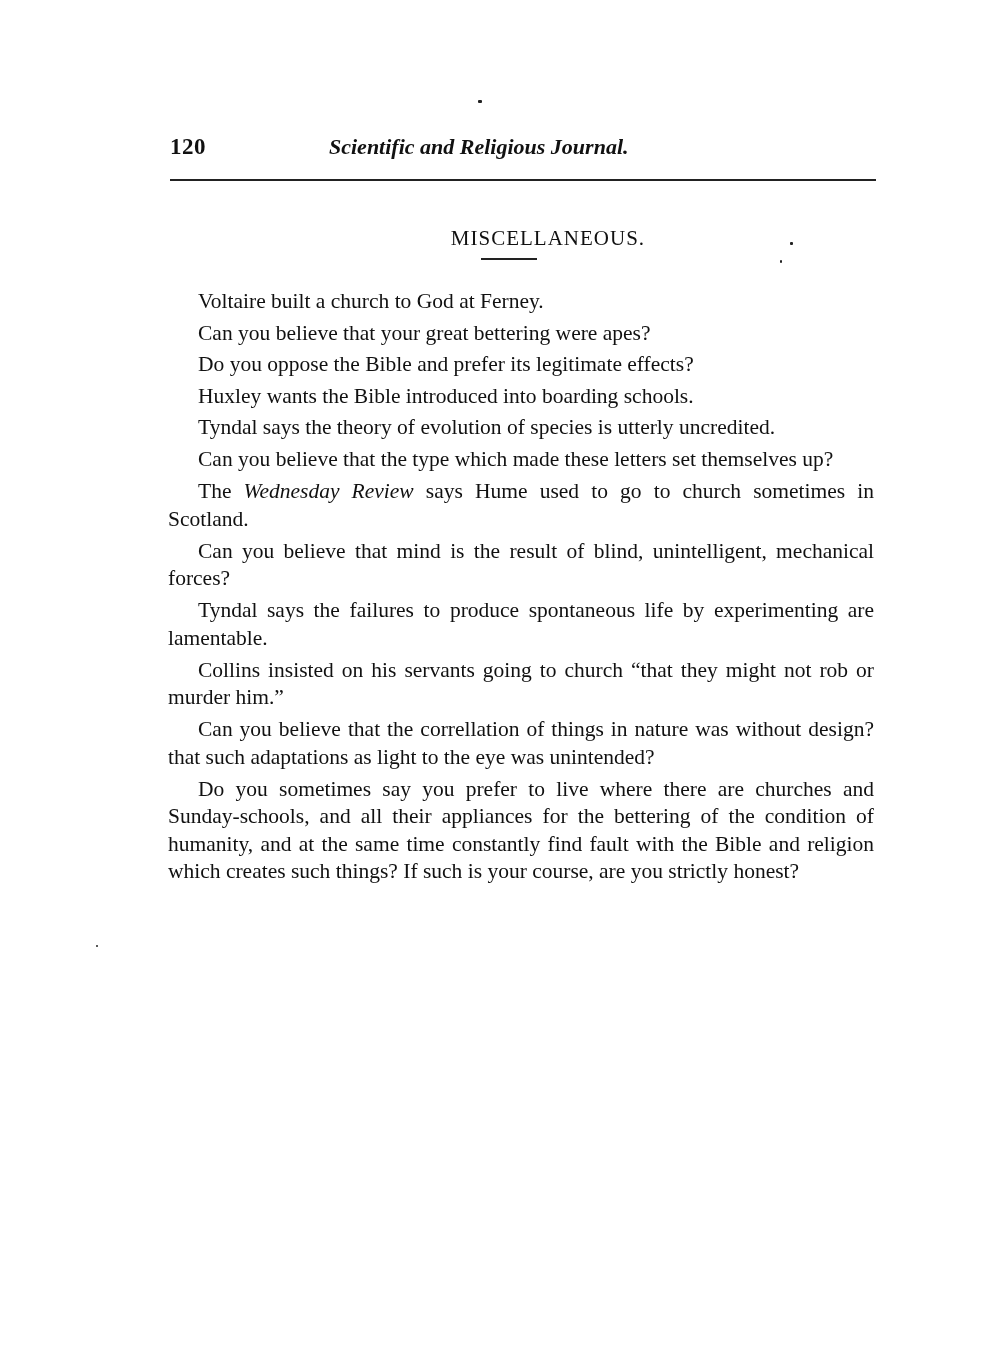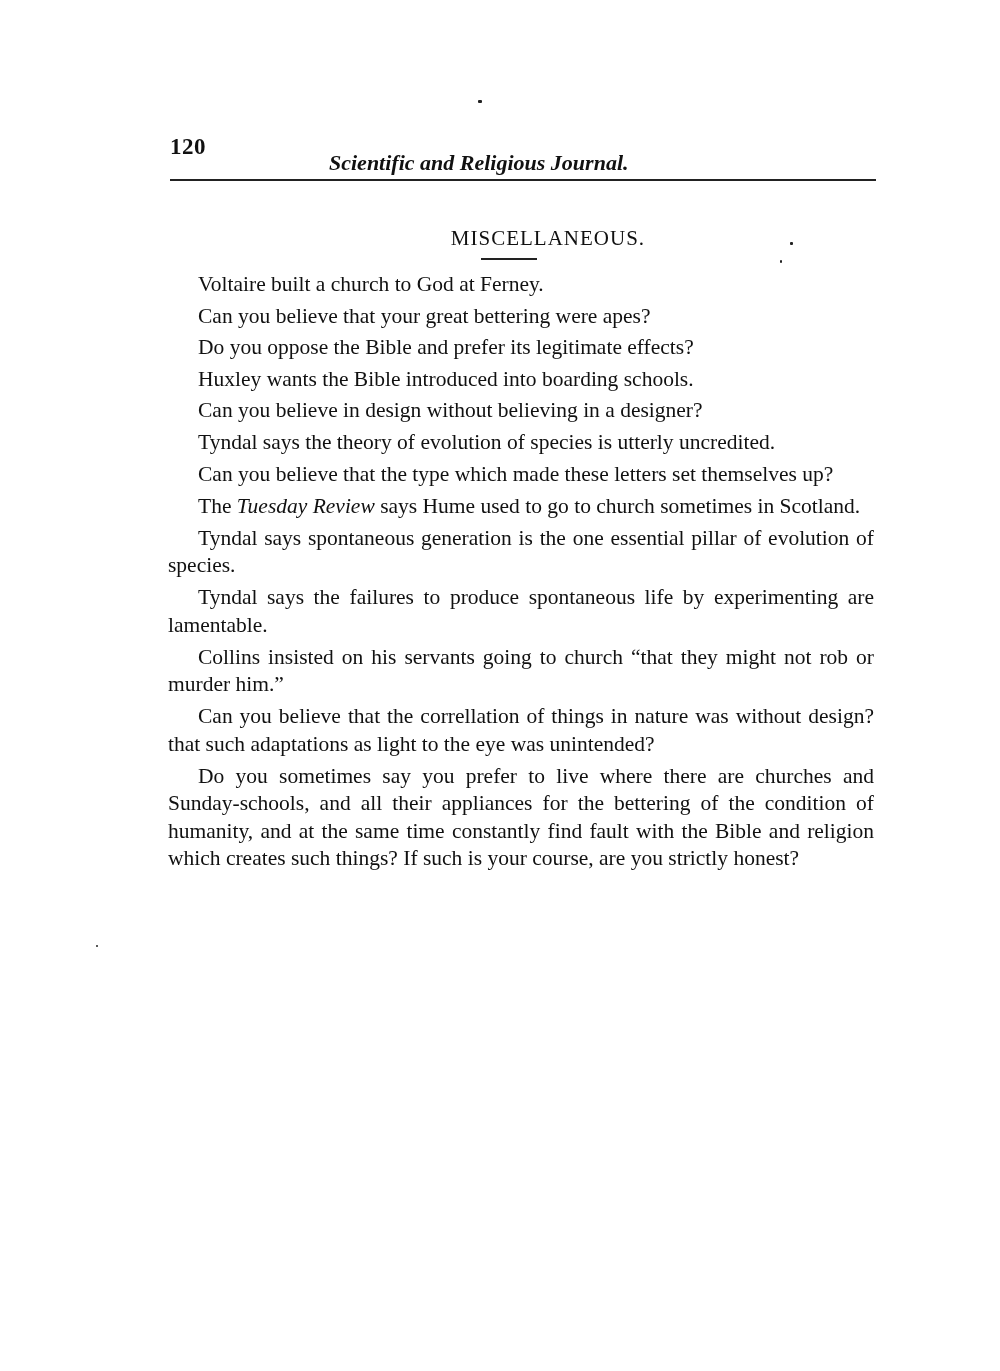--- a/index.html
+++ b/index.html
@@ -37,21 +37,20 @@
       letter-spacing: 0.5px;
     }
     .journal-title {
       position: absolute;
       left: 159px;
       top: 0;
       font-family: "Liberation Serif", serif;
       font-size: 22px;
       font-style: italic;
       font-weight: bold;
-      margin-top: 16px;
     }
     .head-rule {
       position: absolute;
       top: 179px;
       left: 170px;
       width: 706px;
       height: 0;
       border-top: 2px solid #222;
     }
     .section-title {
@@ -66,21 +65,21 @@
     }
     .section-rule {
       position: absolute;
       top: 258px;
       left: 481px;
       width: 56px;
       border-top: 2px solid #222;
     }
     .body-text {
       position: absolute;
-      top: 271px;
+      top: 288px;
       left: 168px;
       width: 706px;
       font-family: "Liberation Serif", serif;
       font-size: 21.5px;
       line-height: 27.5px;
       text-align: justify;
     }
     .para {
       margin: 0 0 4.5px 0;
       text-indent: 30px;
@@ -108,22 +107,21 @@
 <div class="head-rule"></div>
 
 <h2 class="section-title" style="margin:0;font-weight:normal;padding-left:48px;">MISCELLANEOUS.</h2>
 <div class="section-rule"></div>
 
 <main class="body-text">
   <p class="para single">Voltaire built a church to God at Ferney.</p>
   <p class="para single">Can you believe that your great bettering were apes?</p>
   <p class="para single">Do you oppose the Bible and prefer its legitimate effects?</p>
   <p class="para single">Huxley wants the Bible introduced into boarding schools.</p>
-  <p class="para single">Can you believe in design without believing in a designer?</p>
   <p class="para">Tyndal says the theory of evolution of species is utterly uncredited.</p>
   <p class="para">Can you believe that the type which made these letters set themselves up?</p>
-  <p class="para"><span>The </span><em>Tuesday Review</em><span> says Hume used to go to church sometimes in Scotland.</span></p>
-  <p class="para">Tyndal says spontaneous generation is the one essential pillar of evolution of species.</p>
+  <p class="para"><span>The </span><em>Wednesday Review</em><span> says Hume used to go to church sometimes in Scotland.</span></p>
+  <p class="para">Can you believe that mind is the result of blind, unintelligent, mechanical forces?</p>
   <p class="para">Tyndal says the failures to produce spontaneous life by experimenting are lamentable.</p>
   <p class="para">Collins insisted on his servants going to church “that they might not rob or murder him.”</p>
   <p class="para">Can you believe that the correllation of things in nature was without design? that such adaptations as light to the eye was unintended?</p>
   <p class="para">Do you sometimes say you prefer to live where there are churches and Sunday-schools, and all their appliances for the bettering of the condition of humanity, and at the same time constantly find fault with the Bible and religion which creates such things?  If such is your course, are you strictly honest?</p>
 </main>
 
 </body></html>

